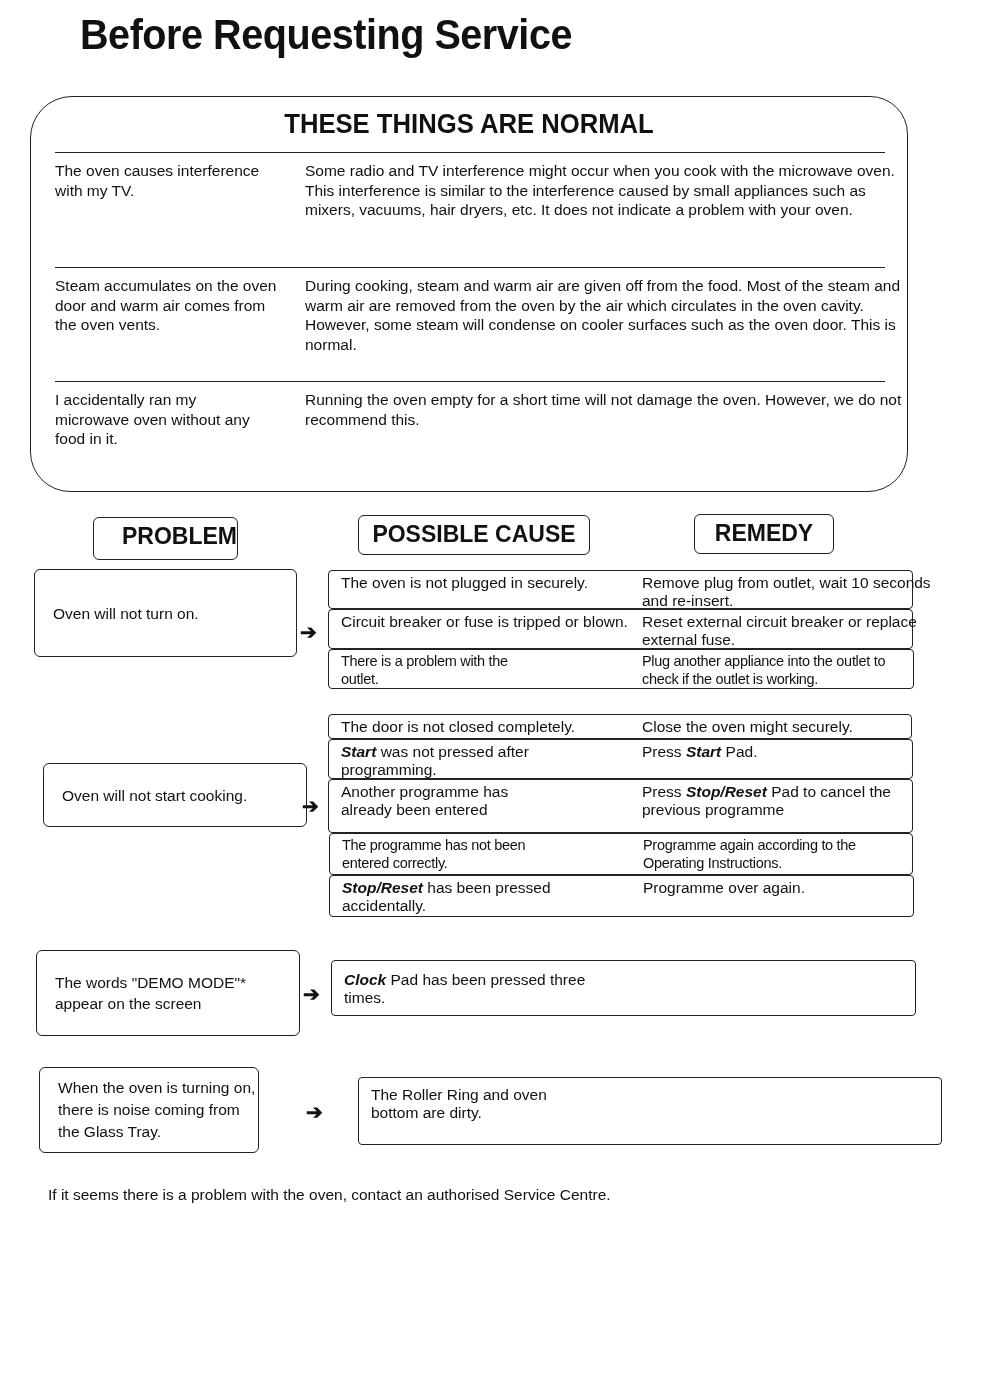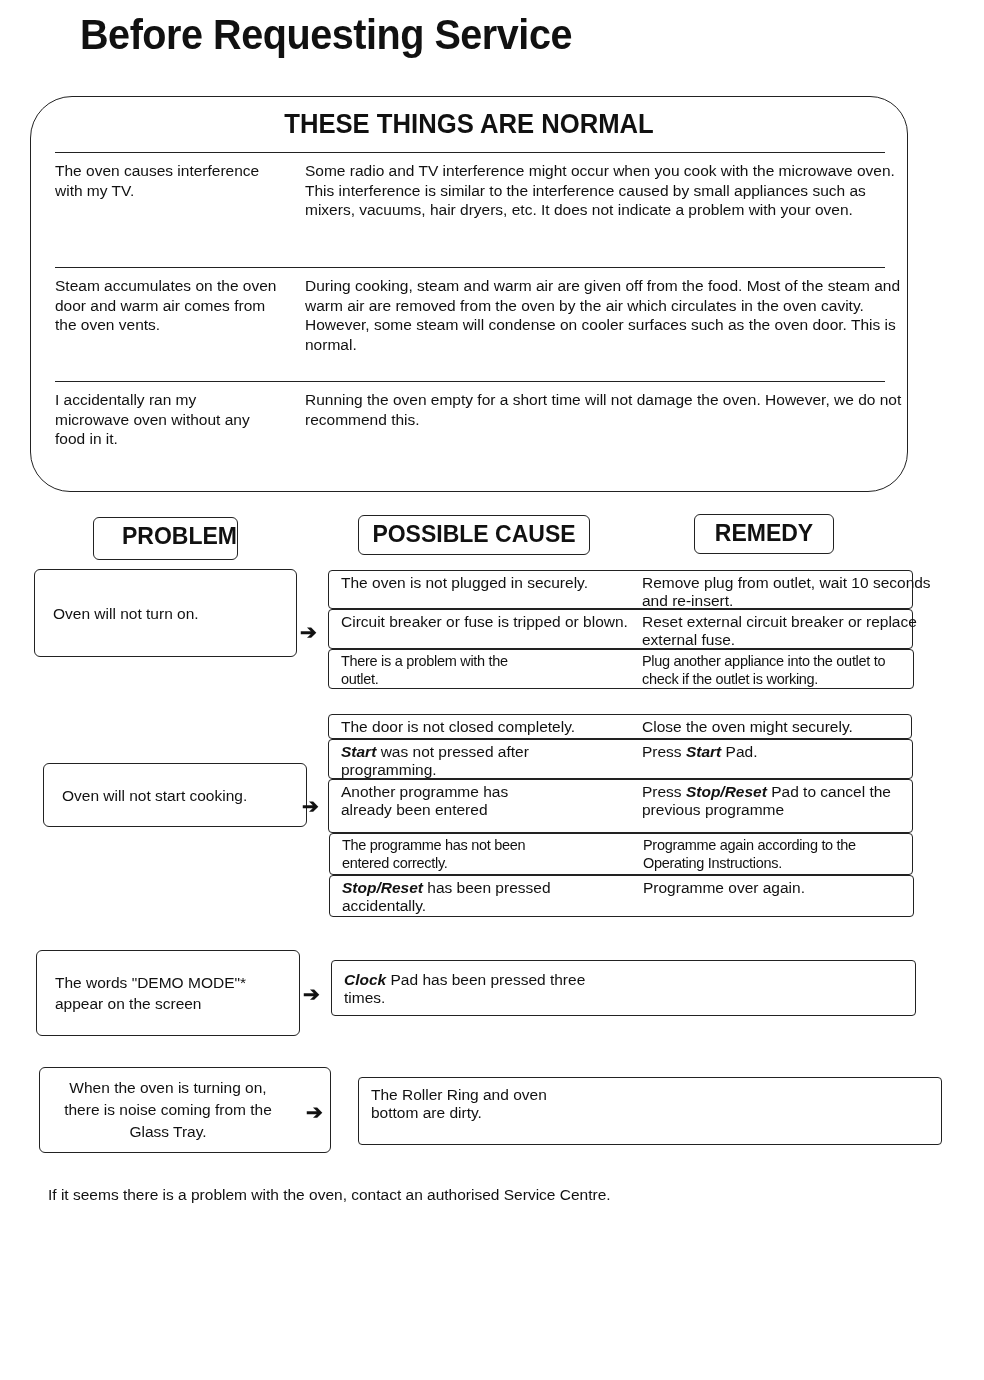--- a/index.html
+++ b/index.html
@@ -90,21 +90,21 @@
 </div>
 
 <div class="abs pbox" style="left:36px;top:950px;width:264px;height:86px;">
   <span style="width:230px">The words "DEMO MODE"* appear on the screen</span>
 </div>
 <div class="abs arrow" style="left:303px;top:982px;">➔</div>
 <div class="abs crow" style="left:331px;top:960px;width:585px;height:56px;">
   <div class="c" style="top:10px;width:250px"><b class="em">Clock</b><span> Pad has been pressed three times.</span></div>
 </div>
 
-<div class="abs pbox" style="left:39px;top:1067px;width:292px;height:86px;line-height:22px;text-align:center;">
+<div class="abs pbox" style="left:39px;top:1067px;width:220px;height:86px;line-height:22px;">
   <span style="width:220px">When the oven is turning on, there is noise coming from the Glass Tray.</span>
 </div>
 <div class="abs arrow" style="left:306px;top:1100px;">➔</div>
 <div class="abs crow" style="left:334px;top:1077px;width:584px;height:68px;margin-left:24px;">
   <div class="c" style="top:8px;width:220px">The Roller Ring and oven bottom are dirty.</div>
 </div>
 
 <div class="abs footer">If it seems there is a problem with the oven, contact an authorised Service Centre.</div>
 
 </body></html>

